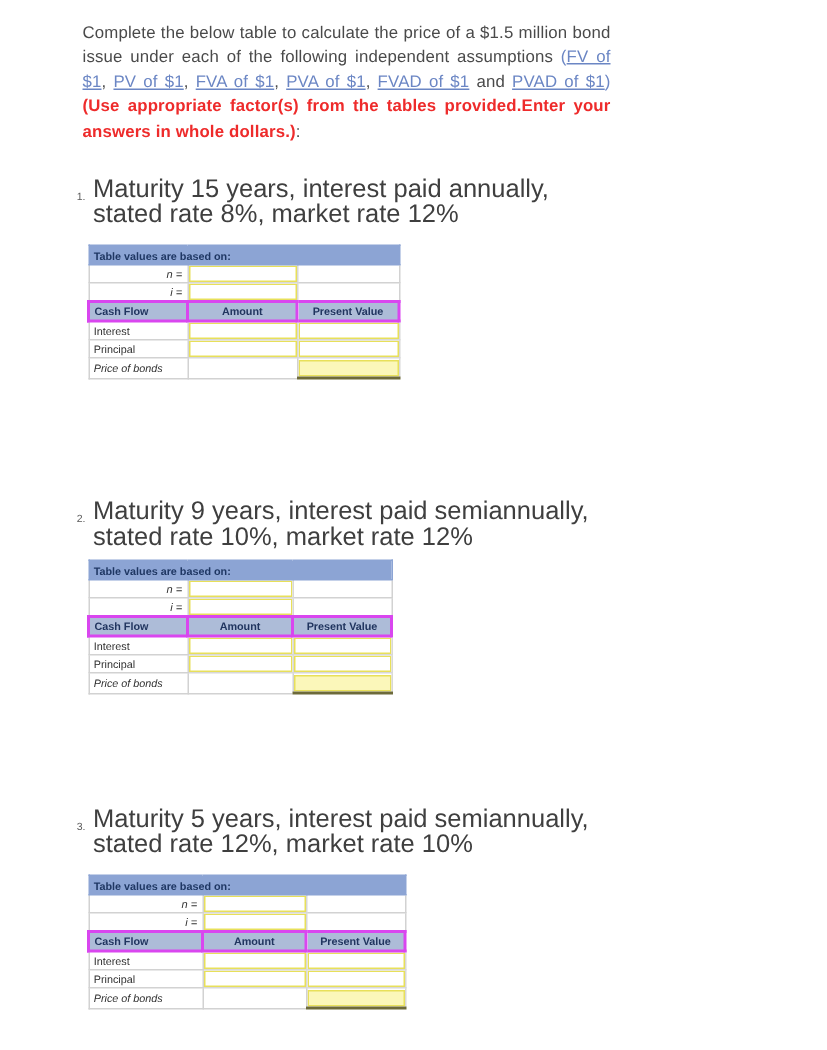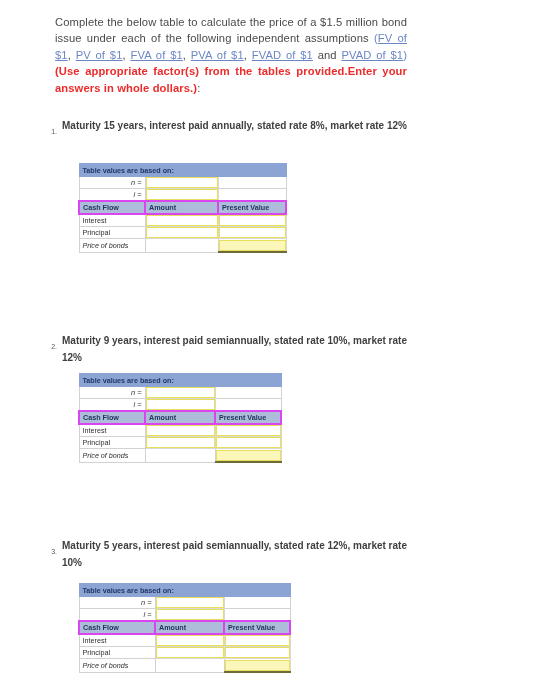--- a/index.html
+++ b/index.html
@@ -55,34 +55,32 @@
     width: 12px;
     font-size: 7px;
     color: #5a5a5a;
     text-align: right;
   }
   .qtext {
     position: absolute;
     left: 17px;
     top: 0px;
     width: 350px;
-    font-size: 10px;
+    font-size: 17px;
     line-height: 16.5px;
     color: #3f3f3f;
-    font-weight: bold;
   }
 
   
   .tbl {
     position: absolute;
     border-collapse: collapse;
     table-layout: fixed;
     font-size: 7.2px;
     color: #2f2f2f;
-    margin-left: 20px;
   }
   .tbl td {
     border: 1px solid #d2d2d2;
     height: 11px;
     padding: 0 3px;
     vertical-align: middle;
     background: #ffffff;
     overflow: hidden;
     white-space: nowrap;
   }
@@ -93,21 +91,21 @@
     border: 1px solid #8ca4d4;
     height: 12px;
   }
   .tbl tr.hdr-cols td {
     background: #adbcd8;
     color: #21355f;
     font-weight: bold;
     border: 2px solid #d946ef;
     height: 11px;
   }
-  .c-center { text-align: left; }
+  .c-center { text-align: center; }
 
   .lbl-n, .lbl-i {
     text-align: right;
     font-style: italic;
     font-size: 7.4px;
     color: #333;
     padding-right: 4px;
   }
   .blank-td { background: #ffffff; border: 1px solid #e3e3e3; }
 

